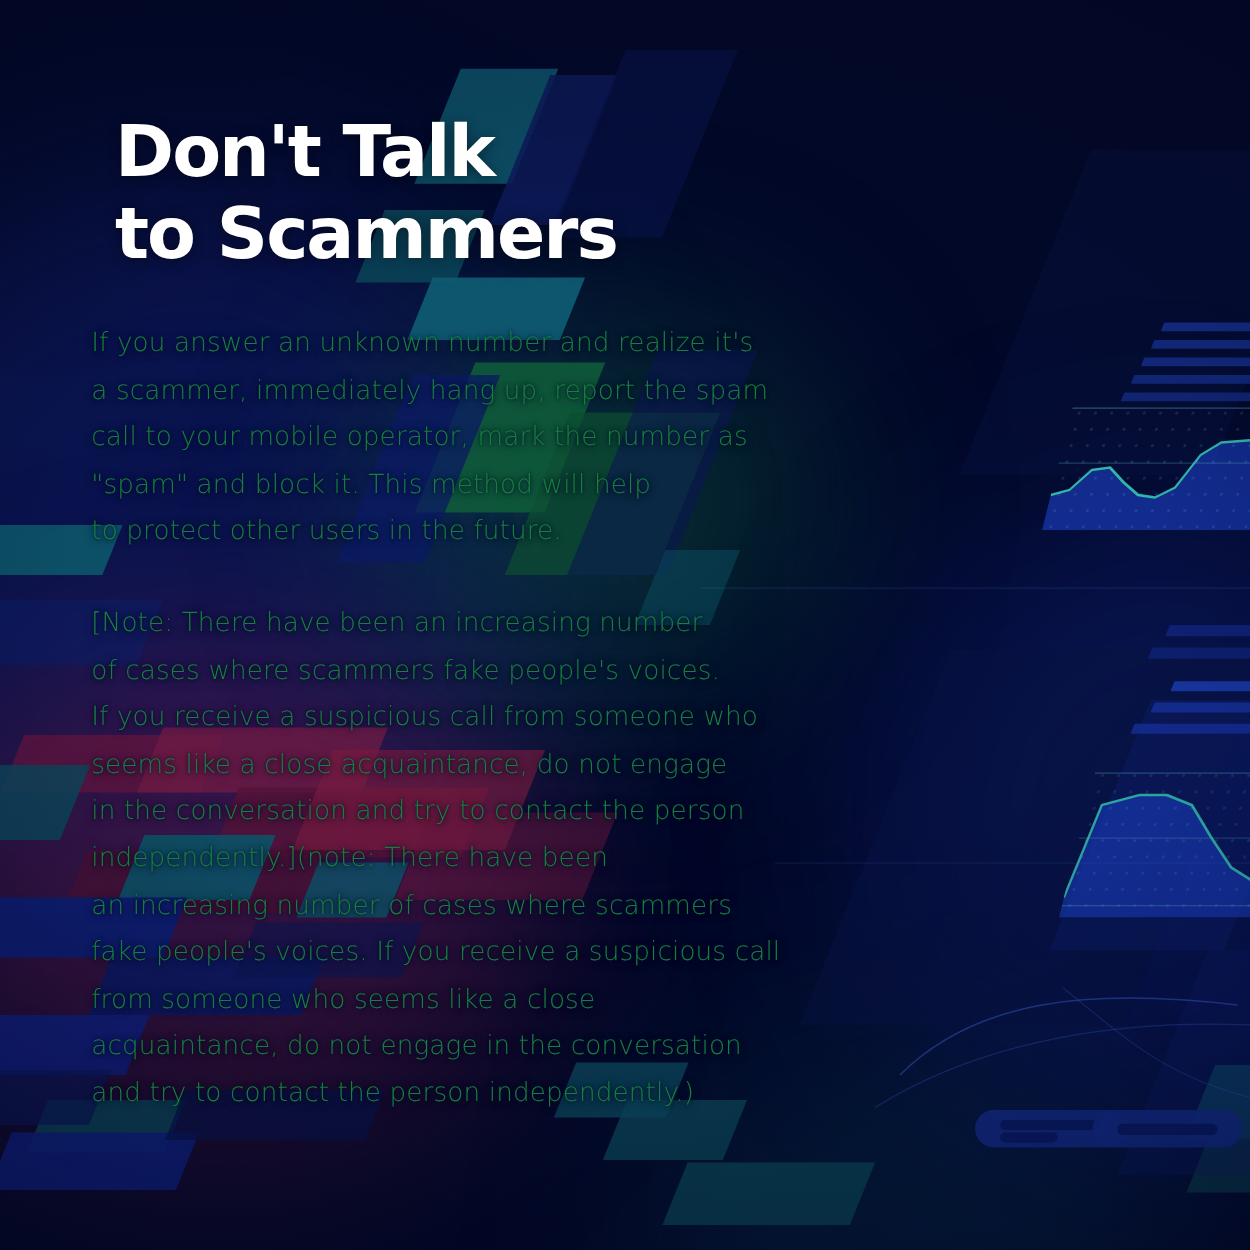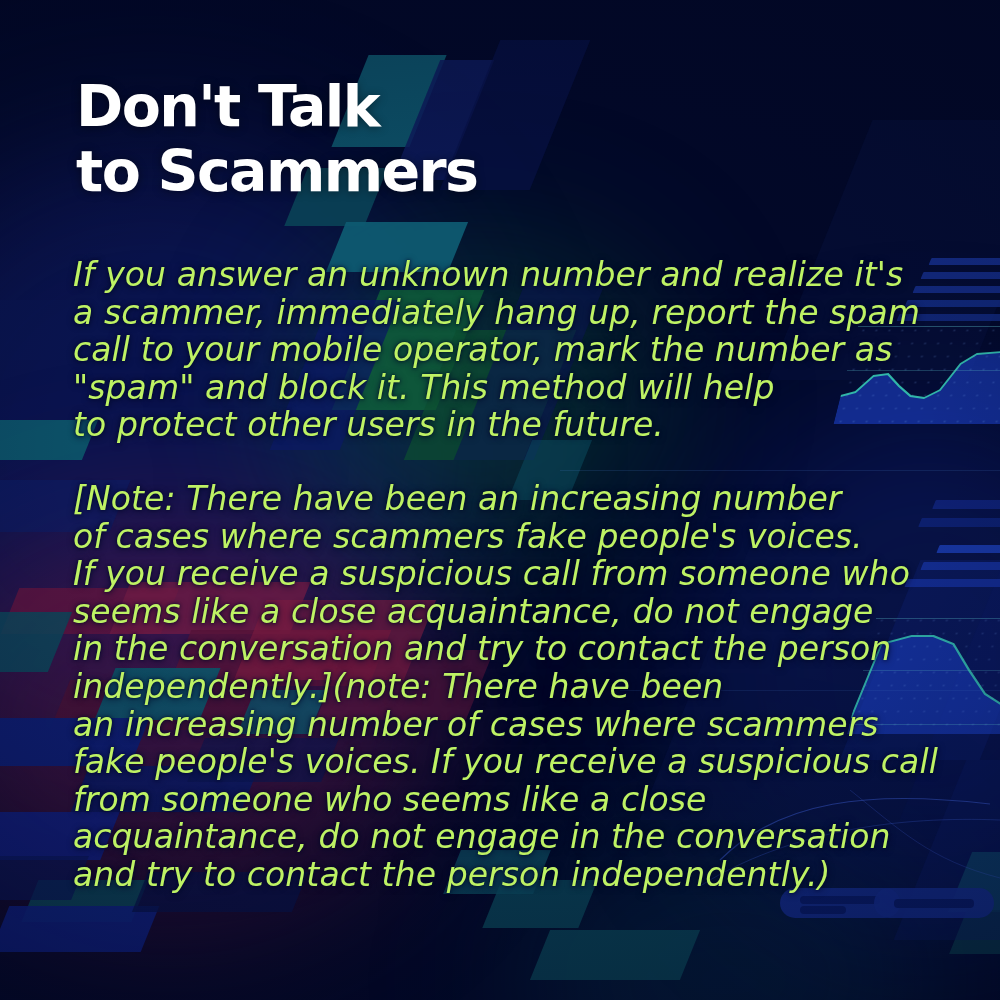--- a/index.html
+++ b/index.html
@@ -63,47 +63,46 @@
     position: absolute;
     left: 0; top: 0;
     width: 1000px;
     height: 1000px;
     z-index: 40;
   }
   .headline {
     position: absolute;
     left: 76px;
     top: 74px;
-    margin: 0;
+    margin: 16px;
     color: #ffffff;
     font-family: "DejaVu Sans", sans-serif;
     font-weight: 700;
     font-size: 57px;
     line-height: 65px;
     letter-spacing: -1.6px;
     white-space: pre-line;
     text-shadow: 0 1px 10px rgba(0,0,0,0.45);
   }
   .bodywrap {
     position: absolute;
     left: 73px;
     top: 256px;
     width: 890px;
   }
   .bodypara {
     margin: 0;
-    color: #bef264;
+    color: #15803d;
     font-family: "DejaVu Sans", sans-serif;
     font-weight: 300;
-    font-size: 33px;
+    font-size: 21px;
     line-height: 37.6px;
     letter-spacing: 0.1px;
     white-space: pre-line;
     text-shadow: 0 1px 7px rgba(2,8,40,0.95), 0 0 3px rgba(2,8,40,0.85);
-    font-style: italic;
   }
   .bodygap { height: 36px; }
 </style>
 </head>
 <body>
 
 <div id="poster">
 
   <div class="bg-layer">
 

